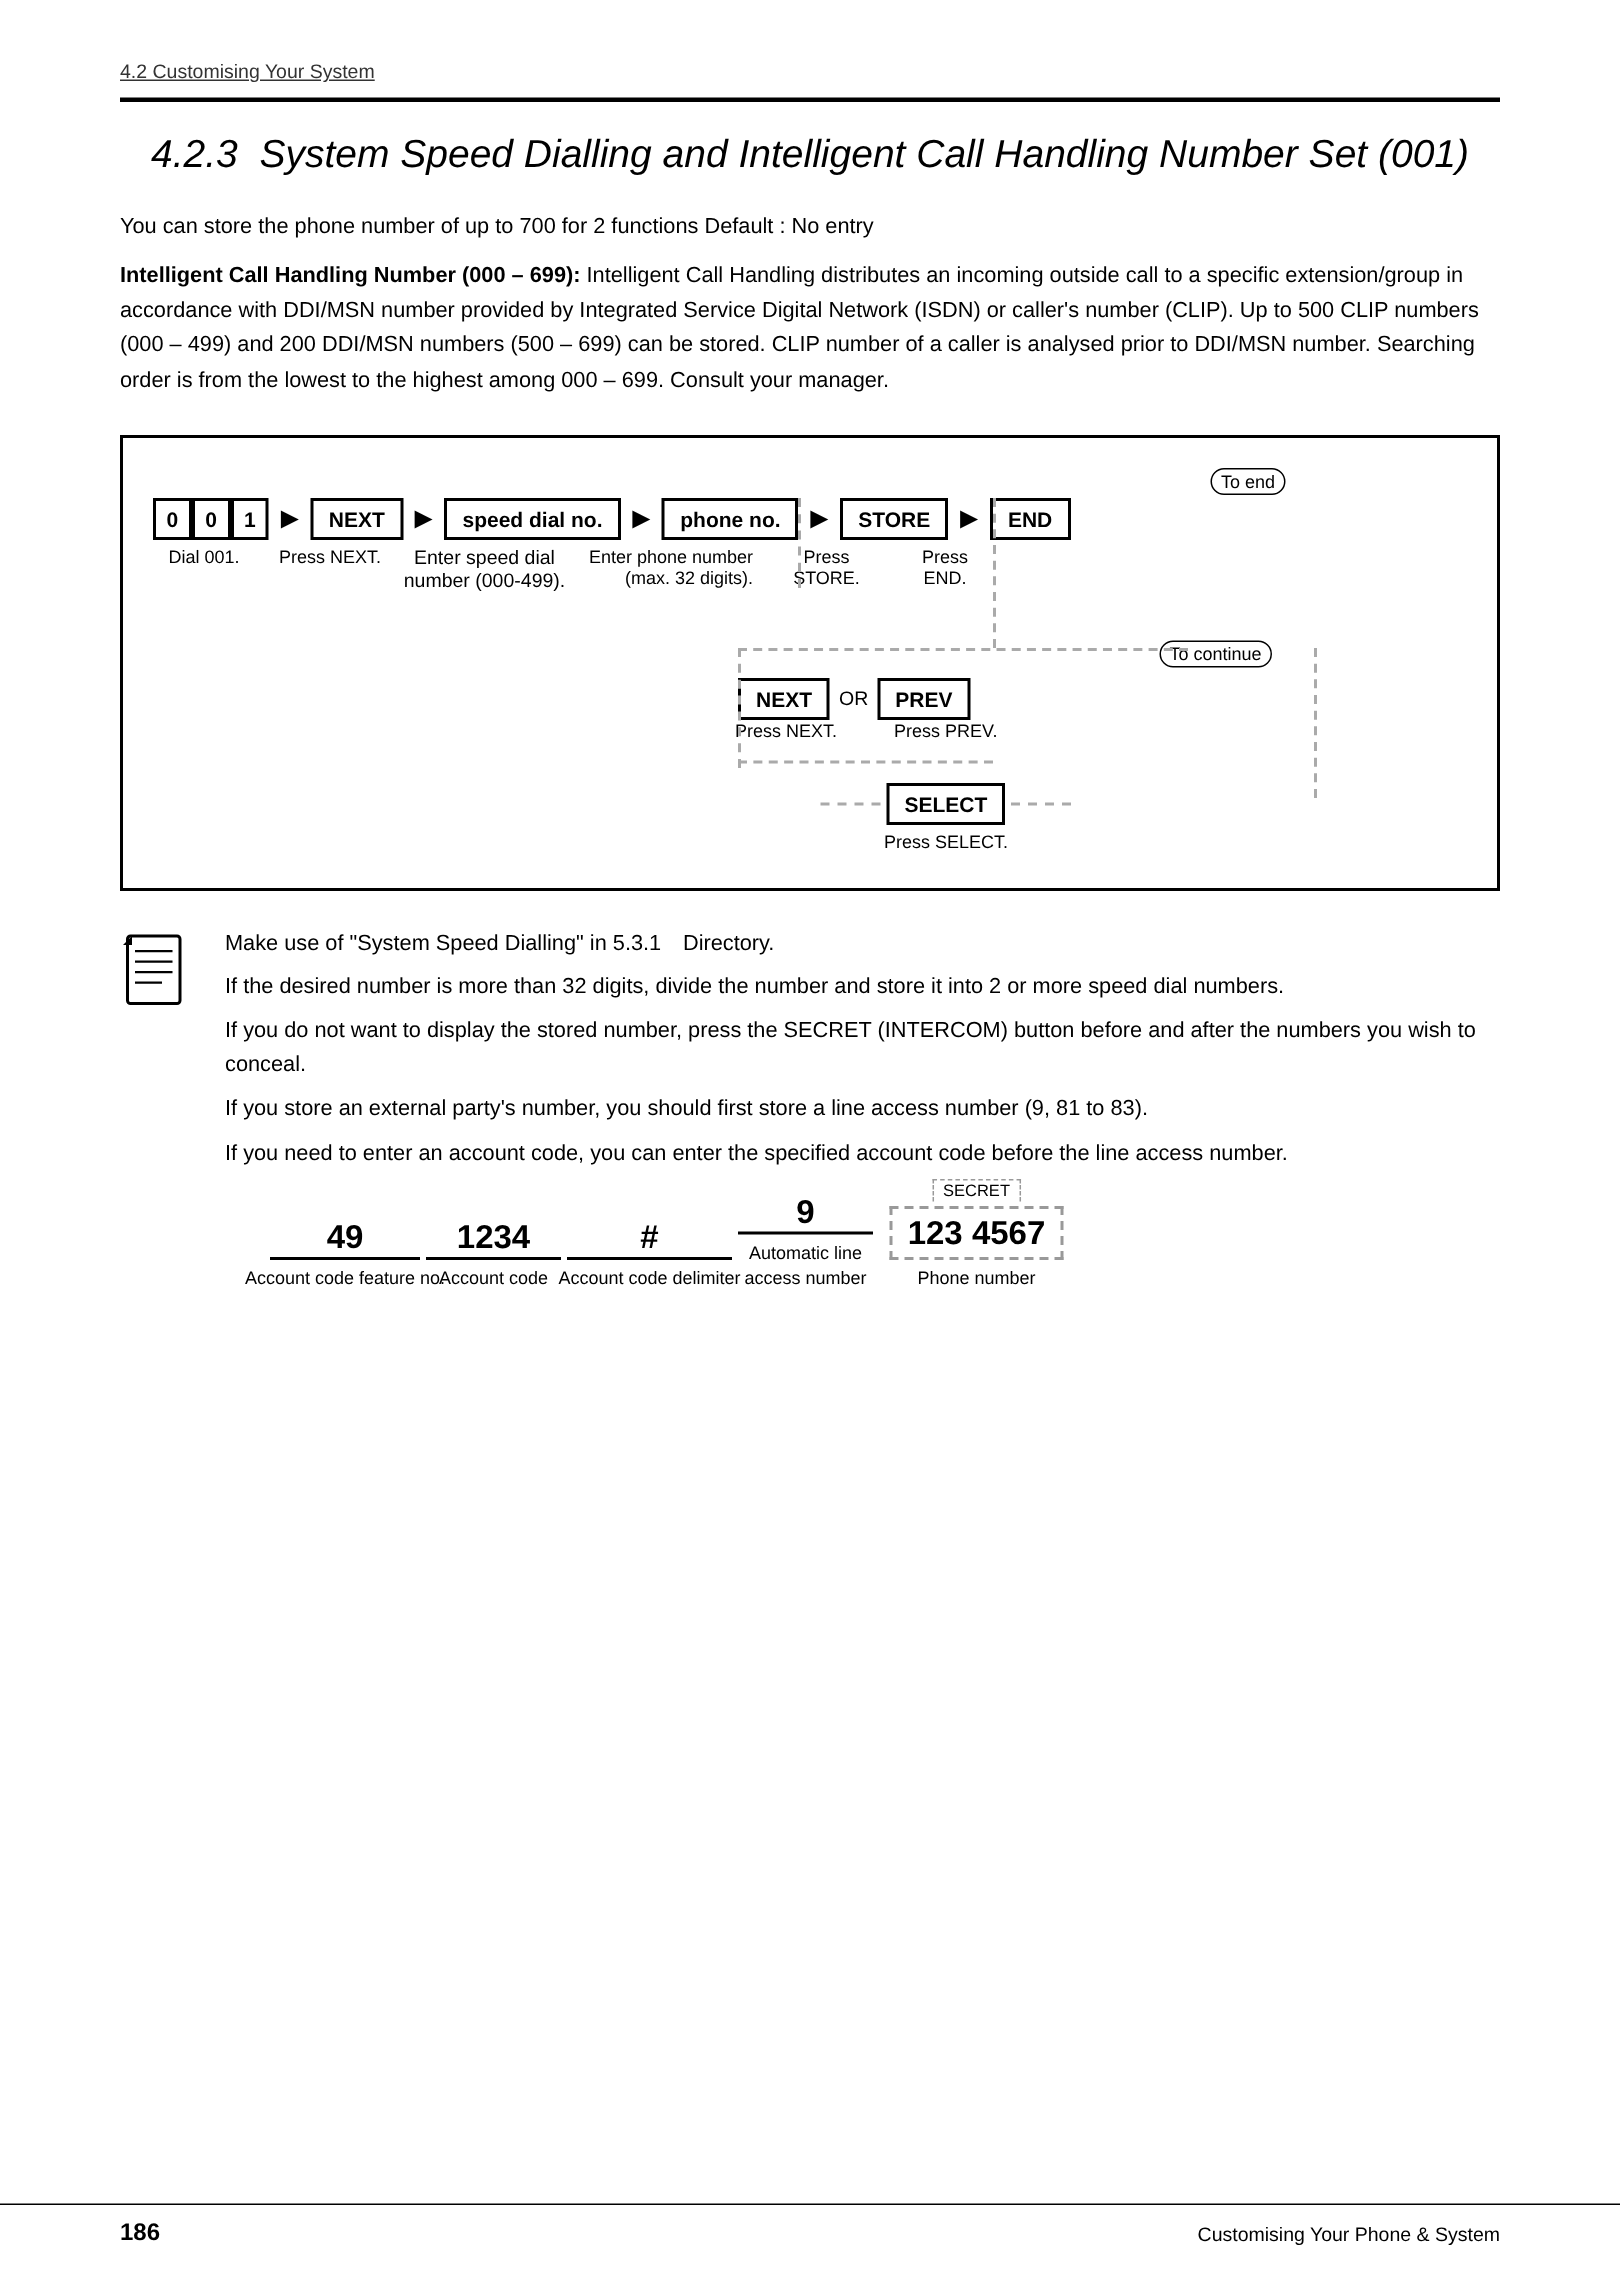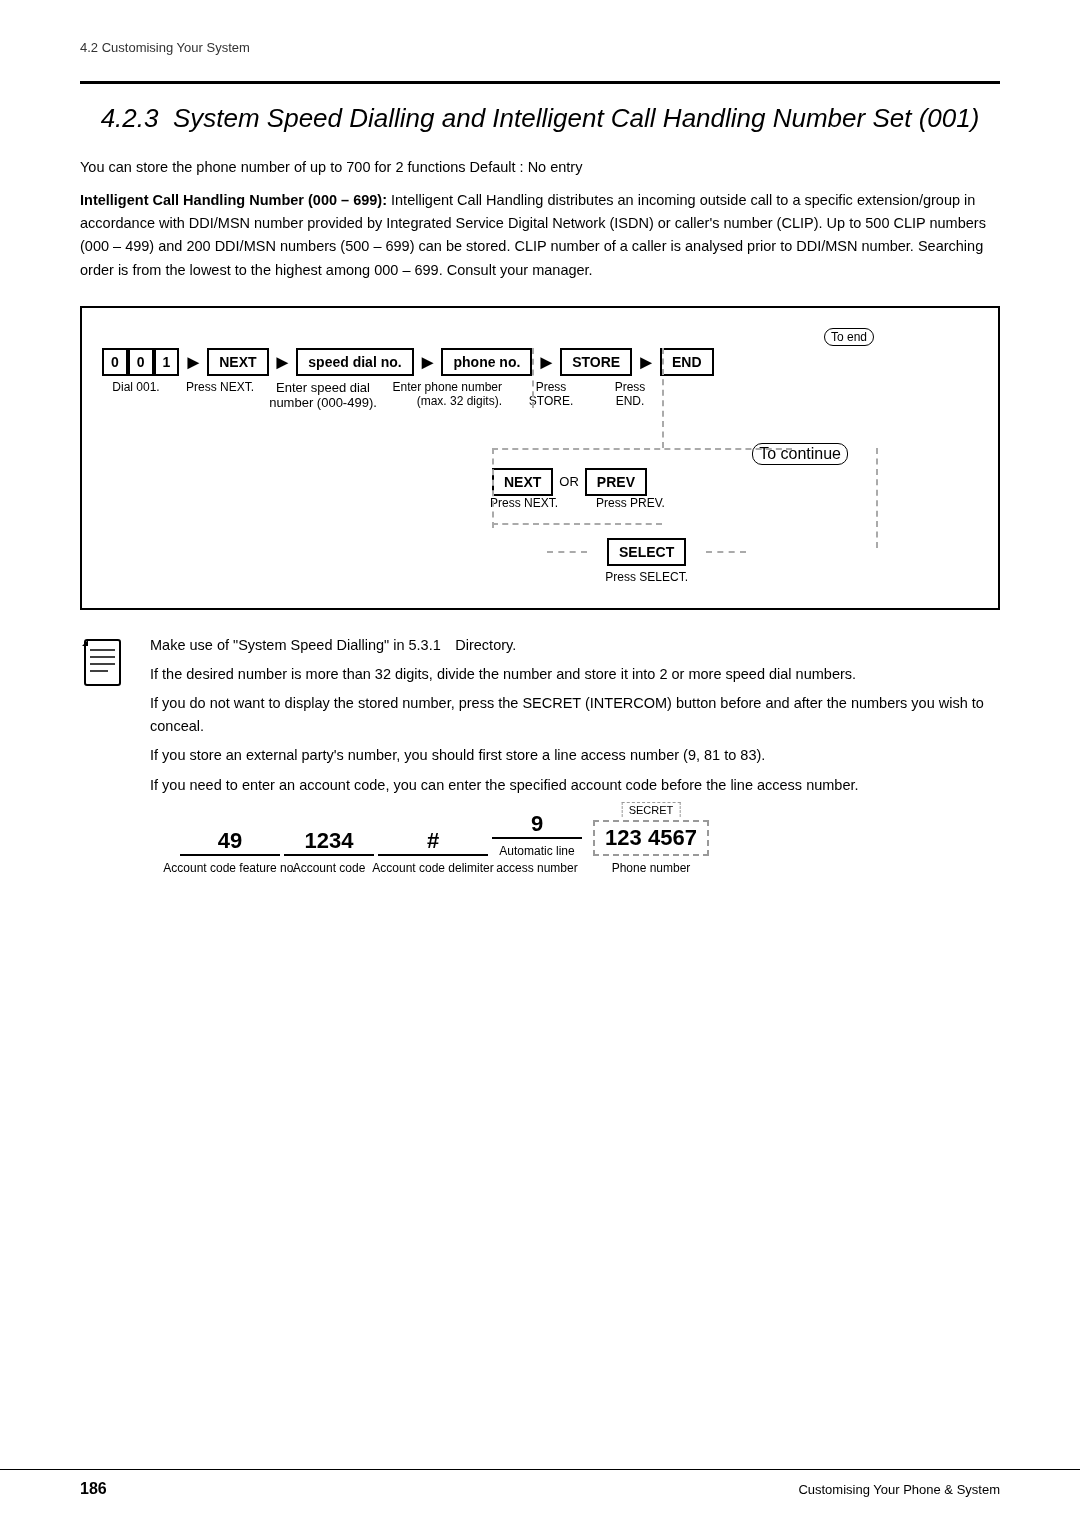--- a/index.html
+++ b/index.html
@@ -11,21 +11,22 @@
       font-size: 15px;
       color: #000;
       position: relative;
     }
     .page-container {
       padding: 40px 80px 60px 80px;
     }
     .breadcrumb {
       font-size: 13px;
       color: #333;
-      margin-bottom: 26px;
+      margin-bottom: 10px;
+      text-decoration: underline;
     }
     .section-divider {
       border: none;
       border-top: 3px solid #000;
       margin-bottom: 18px;
     }
     .section-title {
       font-size: 26px;
       font-weight: normal;
       font-style: italic;
@@ -154,21 +155,21 @@
   <p class="body-text">
     <span>You can store the phone number of up to 700 for 2 functions  Default : No entry</span>
   </p>
   <p class="body-text">
     <b>Intelligent Call Handling Number (000 – 699):</b><span>  Intelligent Call Handling distributes an incoming outside call to a specific extension/group in accordance with DDI/MSN number provided by Integrated Service Digital Network (ISDN) or caller's number (CLIP). Up to 500 CLIP numbers (000 – 499) and 200 DDI/MSN numbers (500 – 699) can be stored. CLIP number of a caller is analysed prior to DDI/MSN number. Searching order is from the lowest to the highest among 000 – 699. Consult your manager.</span>
   </p>
 
   <div class="diagram-box">
     <div class="diag-container">
 
-      <div style="position:absolute; top:0; right:104px; font-size:12px; border:1px solid #000; padding:1px 6px; border-radius:10px;">To end</div>
+      <div style="position:absolute; top:0; right:121px; font-size:12px; border:1px solid #000; padding:1px 6px; border-radius:10px;">To end</div>
 
       <div style="position:absolute; top:20px; left:0; display:flex; align-items:center; gap:0;">
         <div class="digit-box">0</div>
         <div class="digit-box">0</div>
         <div class="digit-box">1</div>
         <span class="arrow-right">►</span>
         <div class="btn-box">NEXT</div>
         <span class="arrow-right">►</span>
         <div class="btn-box">speed dial no.</div>
         <span class="arrow-right">►</span>
@@ -190,21 +191,21 @@
         <div style="width:14px;"></div>
         <div style="width:70px; font-size:12px; text-align:center;">Press STORE.</div>
         <div style="width:14px;"></div>
         <div style="width:60px; font-size:12px; text-align:center;">Press END.</div>
       </div>
 
       <div style="position:absolute; top:20px; left:430px; display:flex; flex-direction:column; align-items:center;">
         <div style="width:2px; height:60px; border-left:2px dashed #aaa;"></div>
       </div>
 
-      <div style="position:absolute; top:115px; right:130px; font-size:16px; border:1px solid #000; padding:1px 6px; border-radius:10px; white-space:nowrap;">To continue</div>
+      <div style="position:absolute; top:115px; right:130px; font-size:12px; border:1px solid #000; padding:1px 6px; border-radius:10px; white-space:nowrap;">To continue</div>
 
       <div style="position:absolute; top:20px; left:560px; display:flex; flex-direction:column; align-items:center;">
         <div style="width:2px; height:100px; border-left:2px dashed #aaa;"></div>
       </div>
 
       <div style="position:absolute; top:140px; left:390px; display:flex; align-items:center; gap:6px;">
         <div class="btn-box">NEXT</div>
         <span style="font-size:13px;">OR</span>
         <div class="btn-box">PREV</div>
       </div>
@@ -213,21 +214,21 @@
         <span>Press NEXT.</span>
         <span>Press PREV.</span>
       </div>
 
       <div style="position:absolute; top:120px; left:390px; width:300px; border-top:2px dashed #aaa;"></div>
       <div style="position:absolute; top:120px; left:390px; height:80px; border-left:2px dashed #aaa;"></div>
       <div style="position:absolute; top:195px; left:390px; width:170px; border-top:2px dashed #aaa;"></div>
       <div style="position:absolute; top:120px; right:100px; height:100px; border-right:2px dashed #aaa;"></div>
 
       <div style="position:absolute; top:210px; left:445px;">
-        <div style="display:flex; align-items:center; gap:20px;">
+        <div style="display:flex; align-items:center; gap:4px;">
           <div style="width:40px; border-top:2px dashed #aaa;"></div>
           <div class="btn-box">SELECT</div>
           <div style="width:40px; border-top:2px dashed #aaa;"></div>
         </div>
         <div style="text-align:center; font-size:12px; margin-top:4px;">Press SELECT.</div>
       </div>
 
     </div>
   </div>
 

